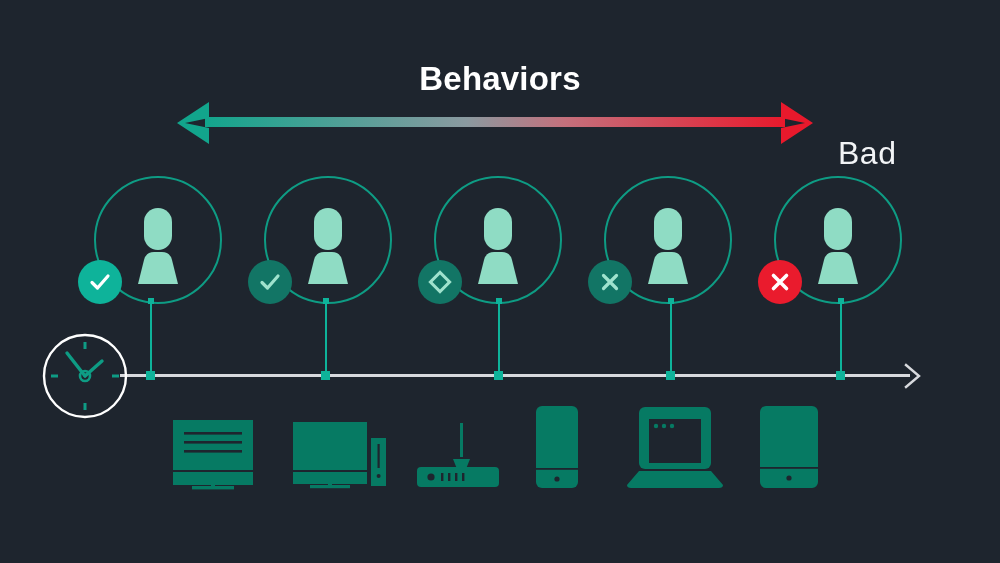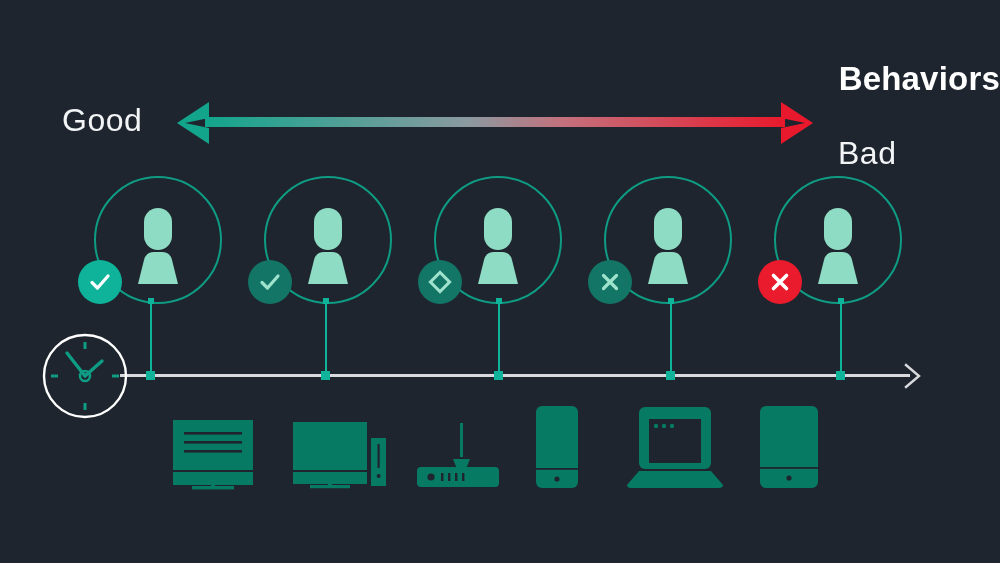--- a/index.html
+++ b/index.html
@@ -14,21 +14,21 @@
     background: #1e252e;
     overflow: hidden;
     font-family: "Liberation Sans", sans-serif;
   }
 
   
   #title {
     position: absolute;
     left: 0; right: 0;
     top: 60px;
-    text-align: right;
+    text-align: center;
     color: #ffffff;
     font-size: 33px;
     font-weight: bold;
     letter-spacing: 0.2px;
   }
   .pole-label {
     position: absolute;
     top: 102px;
     color: #f2f4f6;
     font-size: 32px;
@@ -118,21 +118,20 @@
   }
   .device svg { display: block; }
 </style>
 </head>
 <body>
 
 <div id="stage">
 
   <div id="title">Behaviors</div>
 
-  <div class="pole-label" id="label-good">Good</div>
   <div class="pole-label" id="label-bad">Bad</div>
 
   <svg id="scale-arrow" viewBox="0 0 640 46">
     <defs>
       <linearGradient id="gradGB" x1="0" y1="0" x2="1" y2="0">
         <stop offset="0%" stop-color="#12a58c"></stop>
         <stop offset="45%" stop-color="#8a9aa0"></stop>
         <stop offset="62%" stop-color="#c4707c"></stop>
         <stop offset="100%" stop-color="#e8192c"></stop>
       </linearGradient>

